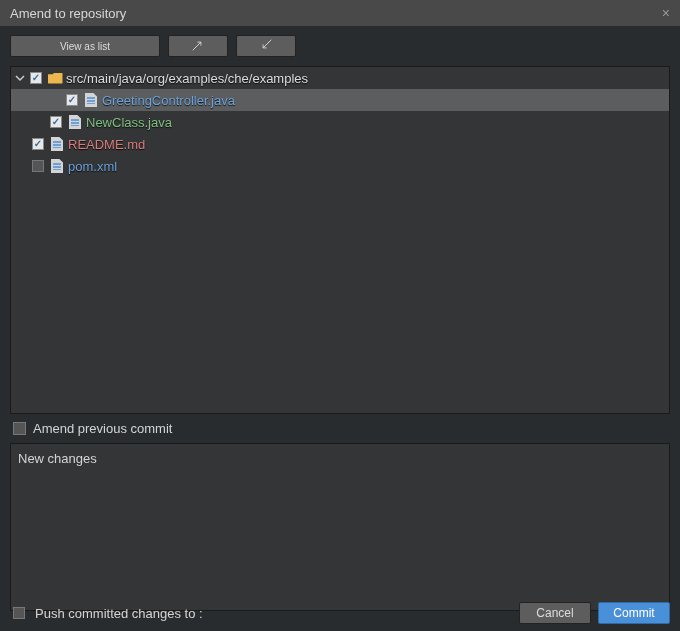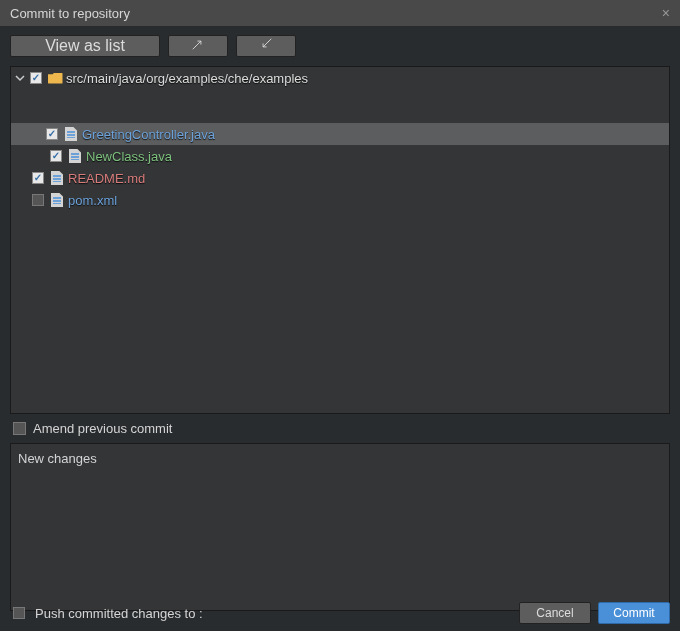--- a/index.html
+++ b/index.html
@@ -36,21 +36,21 @@
     }
     .btn {
       background: #5d5d5d;
       border: 1px solid #222;
       color: #dcdcdc;
       height: 22px;
       display: inline-flex;
       align-items: center;
       justify-content: center;
       cursor: pointer;
-      font-size: 16px;
+      font-size: 10px;
       border-radius: 2px;
     }
     .btn-viewlist { width: 150px; }
     .btn-expand, .btn-collapse { width: 60px; }
     .btn svg { width: 14px; height: 14px; fill: none; stroke: #dcdcdc; stroke-width: 1.5; }
 
     .tree-container {
       margin: 0 10px;
       border: 1px solid #1a1a1a;
       background: #333537;
@@ -215,21 +215,21 @@
       cursor: pointer;
       border: 1px solid #222;
     }
     .btn-cancel { background: #5d5d5d; color: #dcdcdc; }
     .btn-commit { background: #4a90d9; color: #fff; border-color: #2f6aa8; }
   </style>
 </head>
 <body>
 
 <div class="titlebar">
-  <span>Commit to repository</span>
+  <span>Amend to repository</span>
   <span class="close">×</span>
 </div>
 
 <div class="toolbar">
   <div class="btn btn-viewlist">
     <span>View as list</span>
   </div>
   <div class="btn btn-expand">
     <span>
       <svg viewBox="0 0 24 24">
@@ -256,21 +256,21 @@
           <path d="M1 3 L5 7 L9 3" fill="none" stroke="#ccc" stroke-width="1.5"></path>
         </svg>
     </span>
     <span class="checkbox checked"></span>
     <span class="icon">
         <span class="folder-icon"></span>
       </span>
     <span class="label plain">src/main/java/org/examples/che/examples</span>
   </div>
 
-  <div class="tree-row selected" style="padding-left:32px;margin-top:34px;">
+  <div class="tree-row selected" style="padding-left:52px;">
     <span class="checkbox checked"></span>
     <span class="icon">
         <span class="file-icon"></span>
       </span>
     <span class="label modified">GreetingController.java</span>
   </div>
 
   <div class="tree-row" style="padding-left:36px;">
     <span class="checkbox checked"></span>
     <span class="icon">

